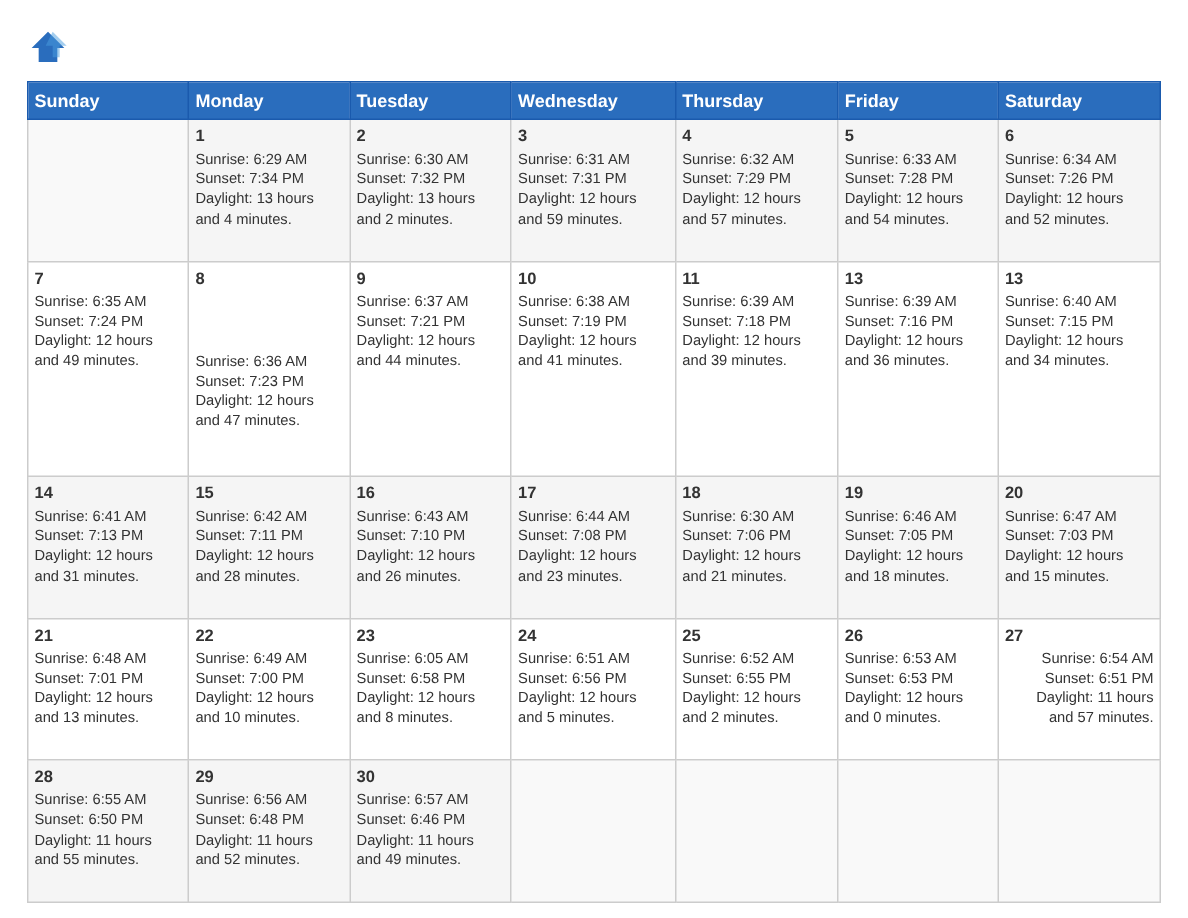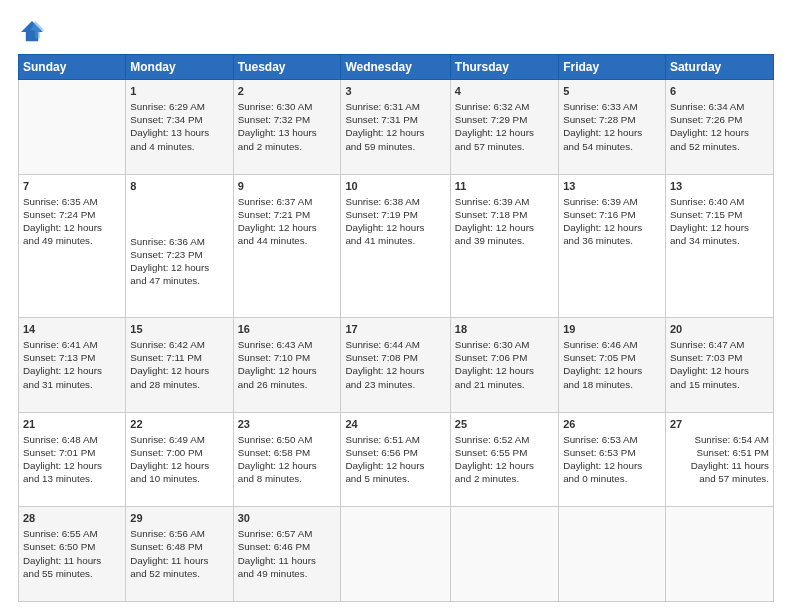--- a/index.html
+++ b/index.html
@@ -297,21 +297,21 @@
           </td>
           <td>
             <span class="day-num">22</span>
             <div class="day-info" style="white-space: pre-line;">Sunrise: 6:49 AM
 Sunset: 7:00 PM
 Daylight: 12 hours
 and 10 minutes.</div>
           </td>
           <td>
             <span class="day-num">23</span>
-            <div class="day-info" style="white-space: pre-line;">Sunrise: 6:50 AM
+            <div class="day-info" style="white-space: pre-line;">Sunrise: 6:05 AM
 Sunset: 6:58 PM
 Daylight: 12 hours
 and 8 minutes.</div>
           </td>
           <td>
             <span class="day-num">24</span>
             <div class="day-info" style="white-space: pre-line;">Sunrise: 6:51 AM
 Sunset: 6:56 PM
 Daylight: 12 hours
 and 5 minutes.</div>

